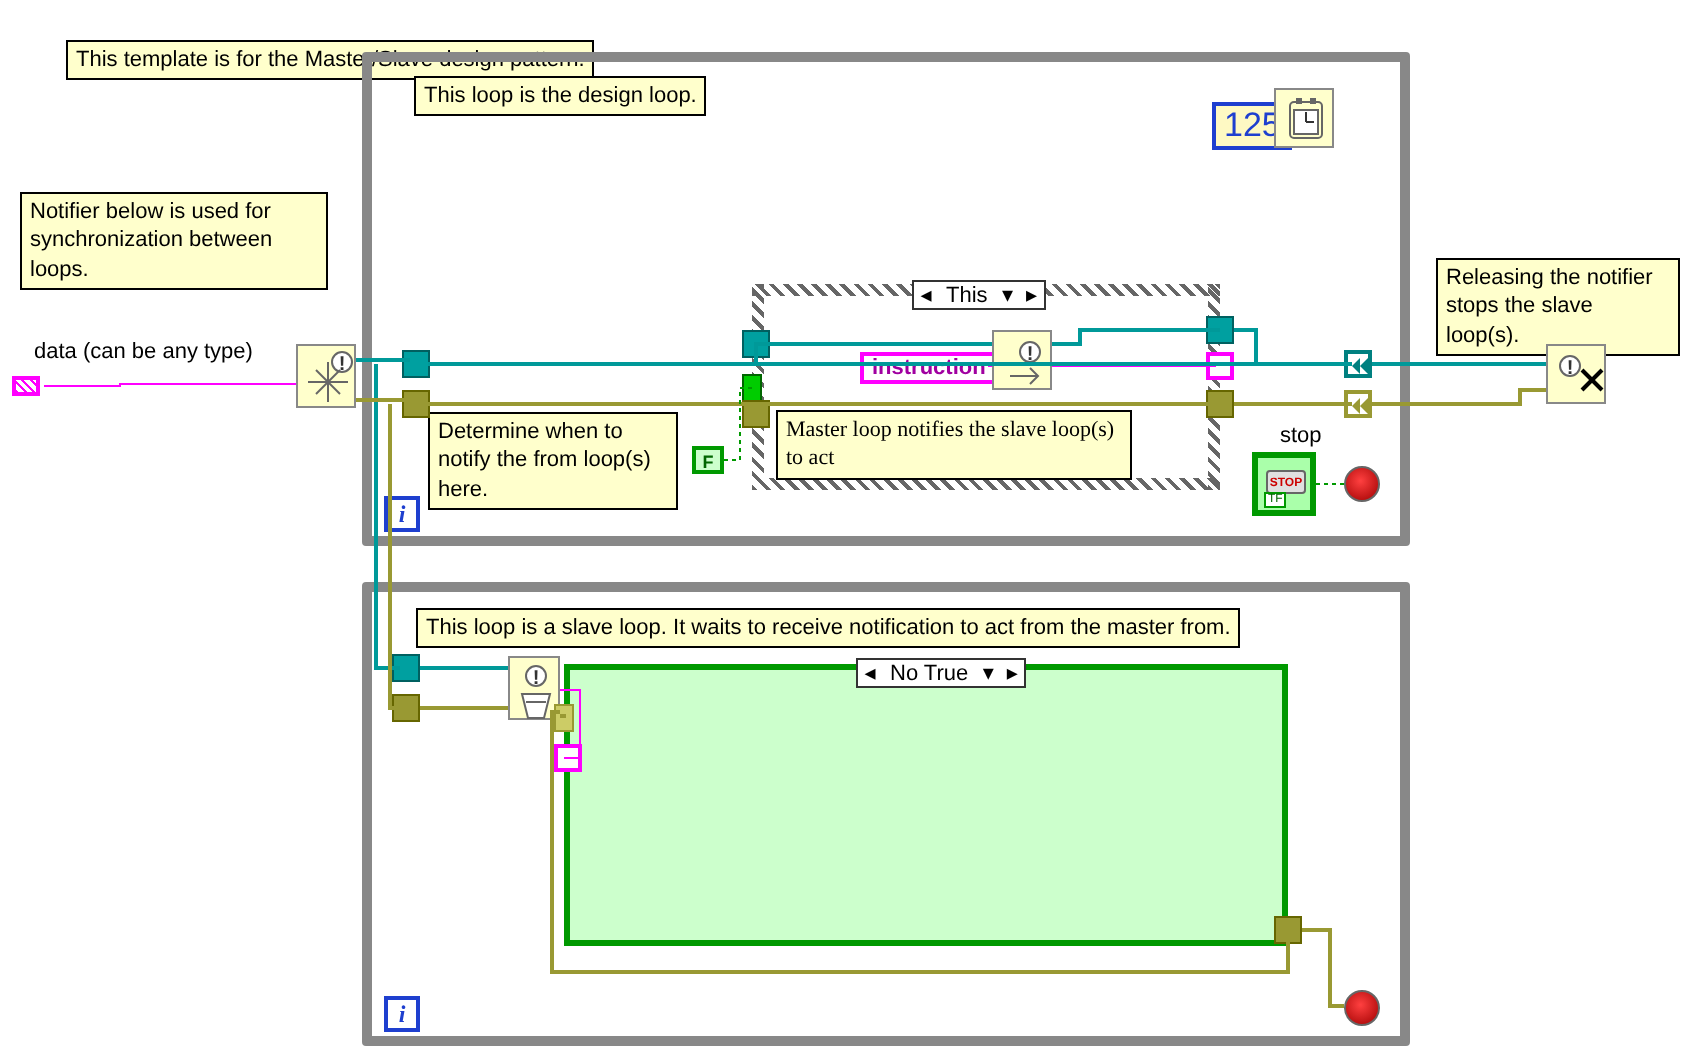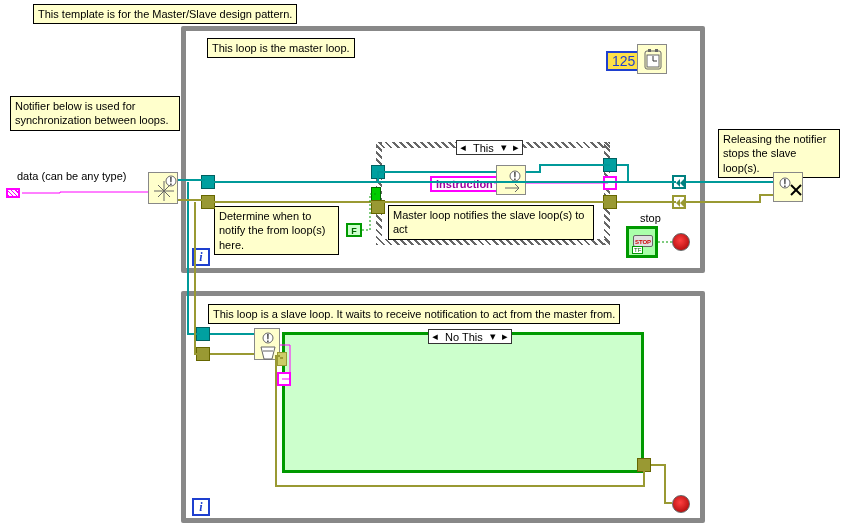--- a/index.html
+++ b/index.html
@@ -72,23 +72,23 @@
     width: 12px;
     text-align: center;
     cursor: pointer;
   }
   .case-selector .label {
     padding: 0 4px;
   }
   .numeric-const {
     position: absolute;
     border: 2px solid #1e3fcf;
-    background: #fde047;
+    background: #fef9c3;
     padding: 0 4px;
-    font-size: 14px;
+    font-size: 17px;
     color: #1e3fcf;
   }
   .terminal-pink {
     position: absolute;
     width: 14px; height: 10px;
     border: 2px solid #f0f;
     background:
       repeating-linear-gradient(45deg, #f0f 0 1px, #fff 1px 3px);
   }
   .node {
@@ -175,40 +175,40 @@
   }
   svg.wire {
     position: absolute;
     left: 0; top: 0;
     pointer-events: none;
   }
 </style>
 </head>
 <body>
 
-<div class="comment" style="left:33px; top:4px;">This template is for the Master/Slave design pattern.</div>
+<div class="comment" style="left:33px; top:20px;">This template is for the Master/Slave design pattern.</div>
 
 <div class="loop-border" style="left:181px; top:26px; width:524px; height:247px;"></div>
 
-<div class="comment" style="left:207px; top:38px;">This loop is the master loop.</div>
+<div class="comment" style="left:207px; top:38px;">This loop is the design loop.</div>
 
 <div class="numeric-const" style="left:606px; top:51px;">125</div>
 
 <div class="node" style="left:637px; top:44px; width:30px; height:30px;">
   <svg width="30" height="30">
     <rect x="7" y="6" width="16" height="18" rx="2" fill="none" stroke="#666"></rect>
     <rect x="9" y="10" width="12" height="12" fill="#fff" stroke="#666"></rect>
     <line x1="15" y1="16" x2="15" y2="11" stroke="#333"></line>
     <line x1="15" y1="16" x2="19" y2="16" stroke="#333"></line>
     <rect x="10" y="4" width="3" height="3" fill="#666"></rect>
     <rect x="17" y="4" width="3" height="3" fill="#666"></rect>
   </svg>
 </div>
 
-<div class="comment" style="left:10px; top:96px; width:170px;">Notifier below is used for synchronization between loops.</div>
+<div class="comment" style="left:10px; top:96px; width:154px;">Notifier below is used for synchronization between loops.</div>
 
 <div class="comment" style="left:718px; top:129px; width:122px;">Releasing the notifier stops the slave loop(s).</div>
 
 <div class="float-label" style="left:6px; top:170px;">data (can be any type)</div>
 <div class="terminal-pink" style="left:6px; top:188px;"></div>
 
 <div class="node" style="left:148px; top:172px; width:30px; height:32px;">
   <svg width="30" height="32">
     <circle cx="22" cy="8" r="5" fill="#fff" stroke="#666"></circle>
     <text x="22" y="12" font-size="10" text-anchor="middle" fill="#333" font-weight="bold">!</text>
@@ -248,21 +248,21 @@
 <div class="magenta-tunnel" style="left:603px; top:176px;"></div>
 
 <div class="node" style="left:496px; top:165px; width:30px; height:30px;">
   <svg width="30" height="30">
     <circle cx="18" cy="10" r="5" fill="#fff" stroke="#666"></circle>
     <text x="18" y="14" font-size="10" text-anchor="middle" fill="#333" font-weight="bold">!</text>
     <path d="M8 22 L22 22 M18 18 L22 22 L18 26" fill="none" stroke="#666"></path>
   </svg>
 </div>
 
-<div class="comment" style="left:388px; top:205px; width:206px;">Master loop notifies the slave loop(s) to act</div>
+<div class="comment" style="left:388px; top:205px; width:178px;font-family:Liberation Serif, serif;">Master loop notifies the slave loop(s) to act</div>
 
 <div class="comment" style="left:214px; top:206px; width:125px;">Determine when to notify the from loop(s) here.</div>
 
 <div class="false-const" style="left:346px; top:223px;">F</div>
 
 <div class="float-label" style="left:629px; top:212px;">stop</div>
 <div class="stop-btn" style="left:626px; top:226px;">
   <div class="stop-inner">STOP</div>
   <div style="position:absolute;left:3px;bottom:1px;font-size:6px;color:#006600;border:1px solid #009900;background:#fff;padding:0 1px;">TF</div>
 </div>
@@ -304,21 +304,21 @@
     <text x="13" y="13" font-size="10" text-anchor="middle" fill="#333" font-weight="bold">!</text>
     <path d="M6 18 L20 18 L17 30 L9 30 Z" fill="#fff" stroke="#666"></path>
     <line x1="8" y1="22" x2="18" y2="22" stroke="#666"></line>
   </svg>
 </div>
 
 <div class="green-case" style="left:282px; top:332px; width:362px; height:141px;"></div>
 
 <div class="case-selector" style="left:428px; top:329px;">
   <span class="arrow">◂</span>
-  <span class="label">No This</span>
+  <span class="label">No True</span>
   <span class="caret">▾</span>
   <span class="arrow">▸</span>
 </div>
 
 <div style="position:absolute; left:277px; top:352px; width:10px; height:14px; background:#cccc66; border:1px solid #999933;"></div>
 
 <div class="magenta-tunnel" style="left:277px; top:372px;"></div>
 
 <div class="tunnel olive" style="left:637px; top:458px;"></div>
 

